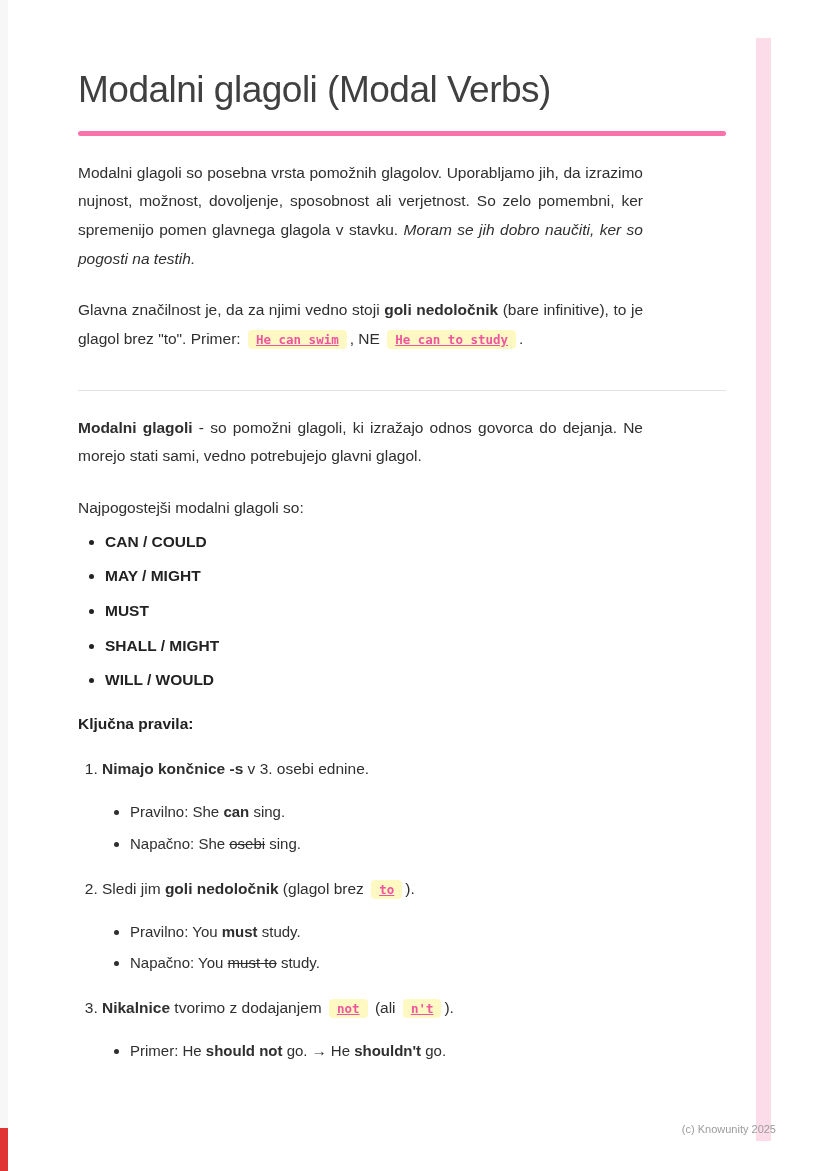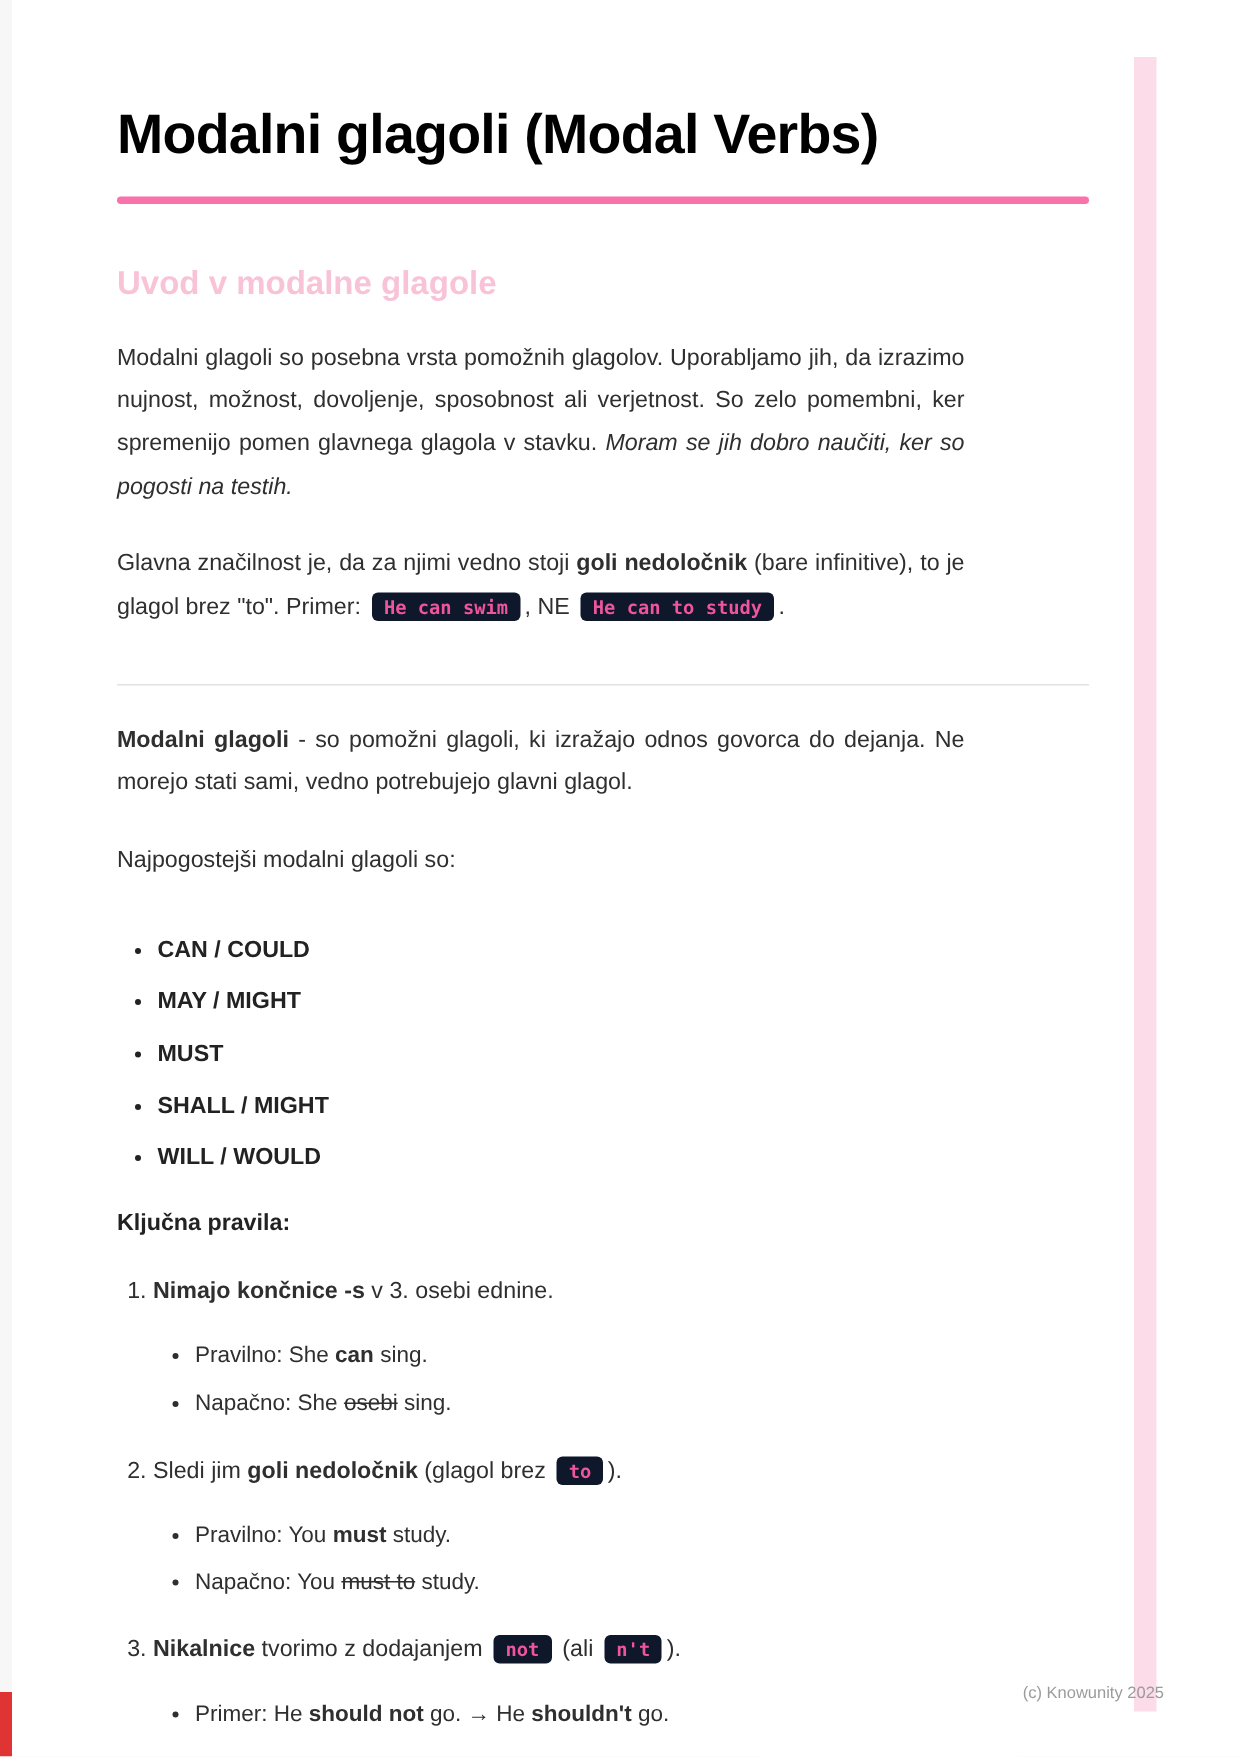--- a/index.html
+++ b/index.html
@@ -28,23 +28,23 @@
     width: 8px; height: 43px;
     background: #e03434;
   }
   .content {
     position: absolute;
     left: 70px; top: 70px;
     width: 648px;
   }
   .doc-title {
     font-size: 37px;
-    font-weight: 700;
+    font-weight: 400;
     letter-spacing: -0.5px;
-    color: #000000;
+    color: #404040;
     line-height: 1.1;
   }
   .title-rule {
     margin-top: 20px;
     height: 5px;
     background: #f972aa;
     border-radius: 3px;
   }
   .section-heading {
     margin-top: 40px;
@@ -66,28 +66,29 @@
     width: 648px;
   }
   .run-bold { font-weight: 700; }
   .run-italic { font-style: italic; }
   .run-strike { text-decoration: line-through; }
   .run-code {
     font-family: "DejaVu Sans Mono", monospace;
     font-size: 12.5px;
     font-weight: 700;
     color: #ef549f;
-    background: #0f172a;
+    background: #fef9c3;
     padding: 2px 8px;
     border-radius: 4px;
     margin: 0 3px;
     white-space: nowrap;
+    text-decoration: underline;
   }
   .modal-list {
-    margin-top: 34px;
+    margin-top: 8px;
     padding-left: 27px;
     width: 565px;
   }
   .modal-list li {
     font-size: 15.5px;
     font-weight: 700;
     color: #222;
     margin-bottom: 13px;
     line-height: 1.4;
   }
@@ -132,21 +133,20 @@
 
 <div class="page">
 
   <div class="right-strip"></div>
 
   <div class="content">
 
     <h1 class="doc-title">Modalni glagoli (Modal Verbs)</h1>
     <div class="title-rule"></div>
 
-    <h2 class="section-heading">Uvod v modalne glagole</h2>
     <p class="para"><span>Modalni glagoli so posebna vrsta pomožnih glagolov. Uporabljamo jih, da izrazimo nujnost, možnost, dovoljenje, sposobnost ali verjetnost. So zelo pomembni, ker spremenijo pomen glavnega glagola v stavku. </span><span class="run-italic">Moram se jih dobro naučiti, ker so pogosti na testih.</span></p>
     <p class="para"><span>Glavna značilnost je, da za njimi vedno stoji </span><span class="run-bold">goli nedoločnik</span><span> (bare infinitive), to je glagol brez "to". Primer: </span><span class="run-code">He can swim</span><span>, NE </span><span class="run-code">He can to study</span><span>.</span></p>
 
     <div class="divider"></div>
 
     <p class="para"><span class="run-bold">Modalni glagoli</span><span> - so pomožni glagoli, ki izražajo odnos govorca do dejanja. Ne morejo stati sami, vedno potrebujejo glavni glagol.</span></p>
     <p class="para">Najpogostejši modalni glagoli so:</p>
 
     <ul class="modal-list">
       <li>CAN / COULD</li>

